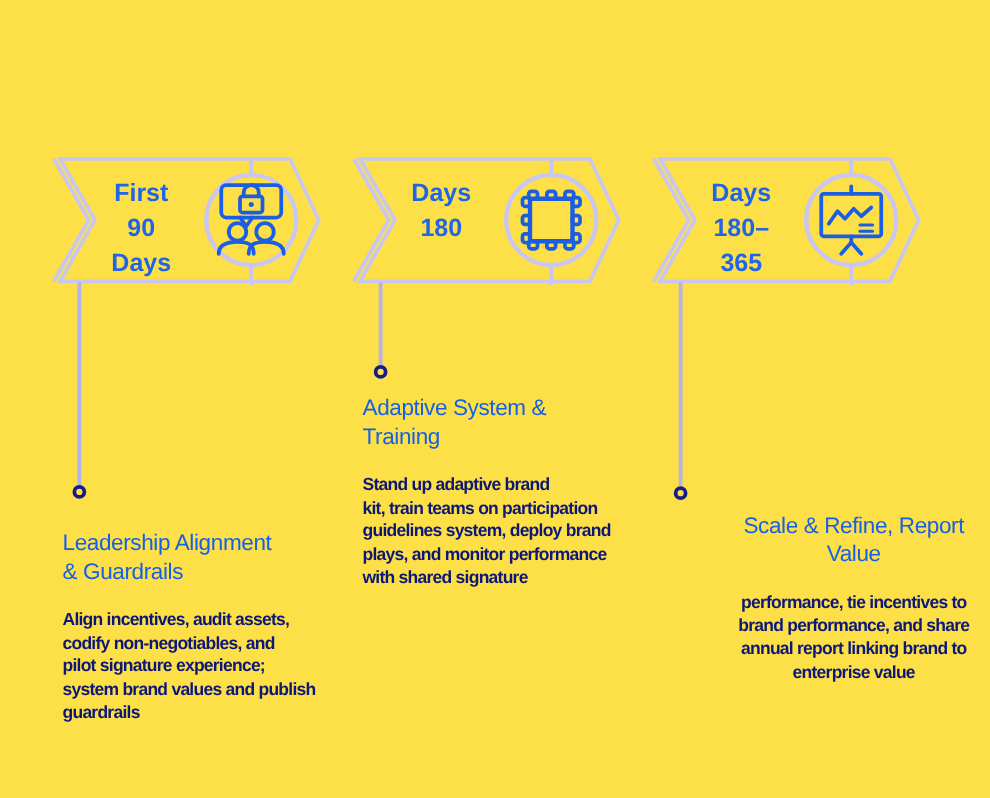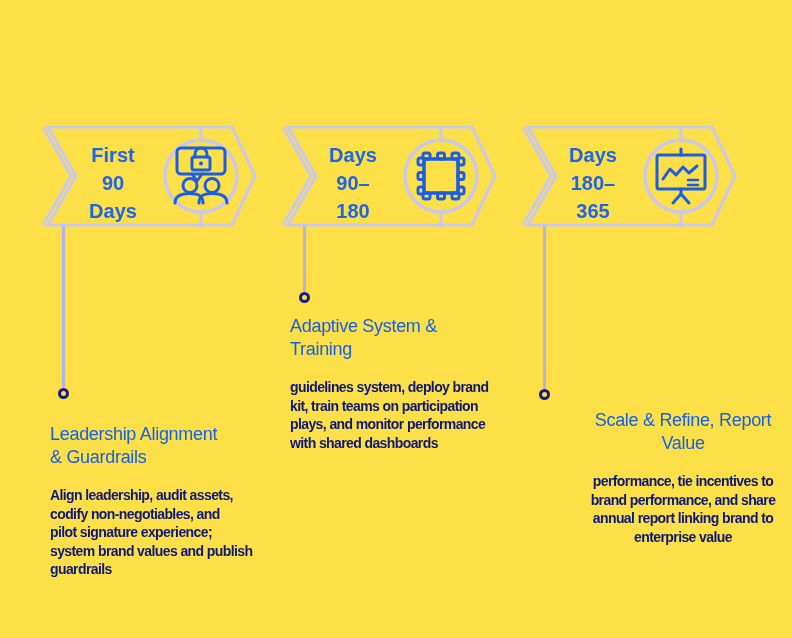--- a/index.html
+++ b/index.html
@@ -88,21 +88,20 @@
           <rect x="-23" y="-3.5" width="6" height="7" rx="2"></rect>
           <rect x="-23" y="11" width="6" height="7" rx="2"></rect>
           <rect x="17" y="-18" width="6" height="7" rx="2"></rect>
           <rect x="17" y="-3.5" width="6" height="7" rx="2"></rect>
           <rect x="17" y="11" width="6" height="7" rx="2"></rect>
         </g>
       </g>
     </svg>
     <div class="stage-label">
       <div>Days</div>
-      <div>90–</div>
       <div>180</div>
     </div>
   </div>
 
   <div class="stage" id="stage-3">
     <svg width="224" height="104" viewBox="0 0 224 104">
       <g fill="none" stroke="#c9c6f1" stroke-width="3">
         <polygon points="14,3 198,3 221,52 198,101 14,101 42,52"></polygon>
         <polyline points="9,3 37,52 9,101"></polyline>
         <line x1="167" y1="3" x2="167" y2="16"></line>
@@ -134,38 +133,39 @@
   <div class="dot" id="dot-1"></div>
   <div class="dot" id="dot-2"></div>
   <div class="dot" id="dot-3"></div>
 
   <div class="callout" id="callout-1">
     <div class="callout-title">
       <div>Leadership Alignment</div>
       <div>&amp; Guardrails</div>
     </div>
     <div class="callout-body">
-      <div>Align leadership, audit assets,</div>
+      <div>Align incentives, audit assets,</div>
       <div>codify non-negotiables, and</div>
       <div>pilot signature experience;</div>
       <div>system brand values and publish</div>
       <div>guardrails</div>
     </div>
   </div>
 
   <div class="callout" id="callout-2">
     <div class="callout-title">
       <div>Adaptive System &amp;</div>
       <div>Training</div>
     </div>
     <div class="callout-body">
+      <div>Stand up adaptive brand</div>
+      <div>kit, train teams on participation</div>
       <div>guidelines system, deploy brand</div>
-      <div>kit, train teams on participation</div>
       <div>plays, and monitor performance</div>
-      <div>with shared dashboards</div>
+      <div>with shared signature</div>
     </div>
   </div>
 
   <div class="callout" id="callout-3">
     <div class="callout-title">
       <div>Scale &amp; Refine, Report</div>
       <div>Value</div>
     </div>
     <div class="callout-body">
       <div>performance, tie incentives to</div>

